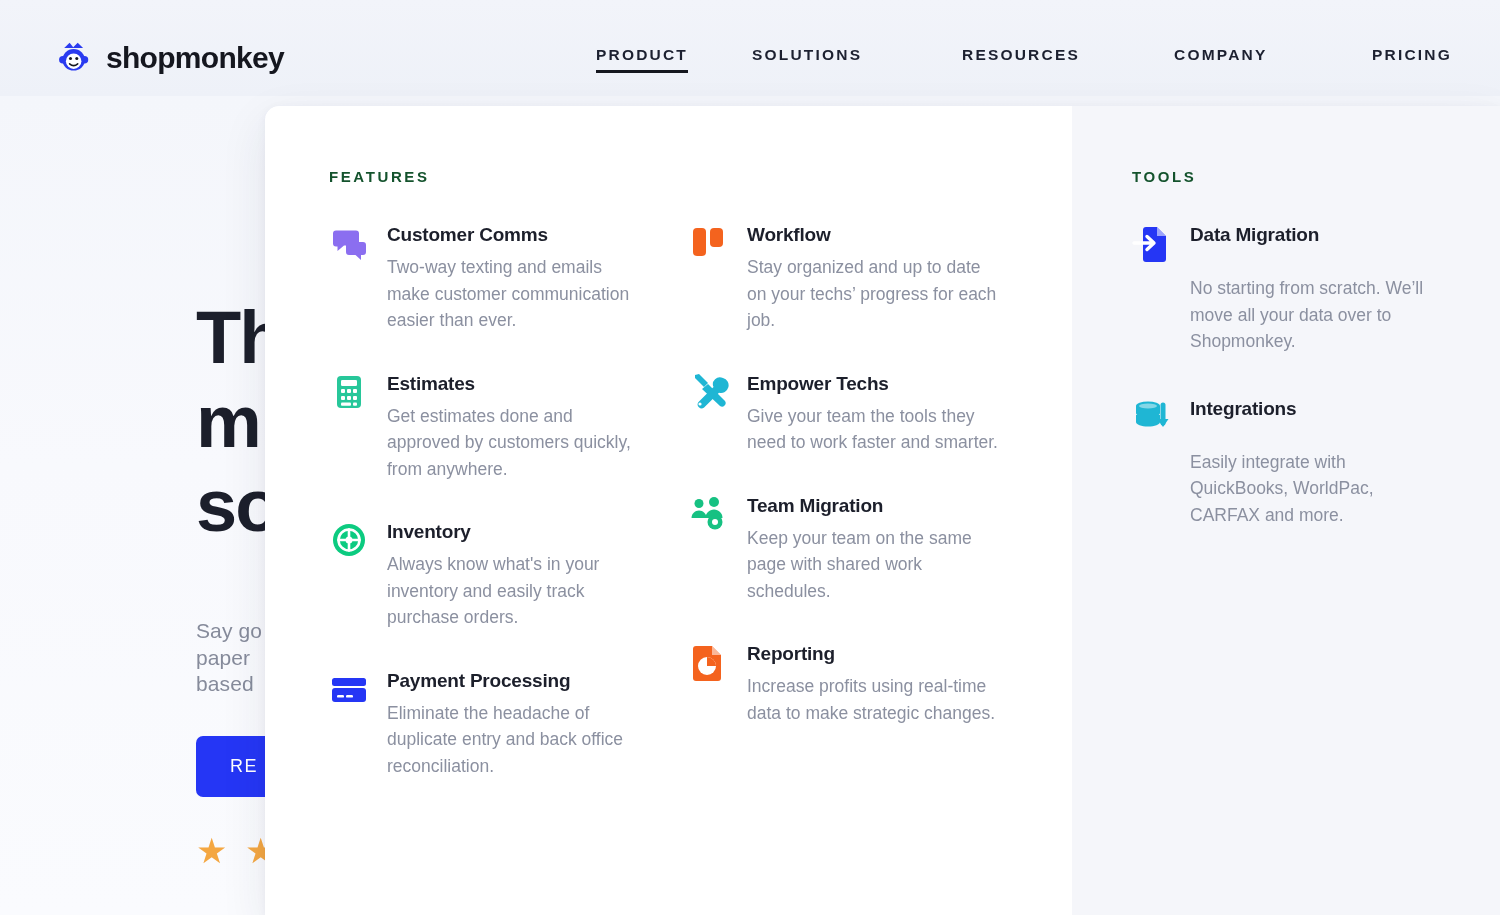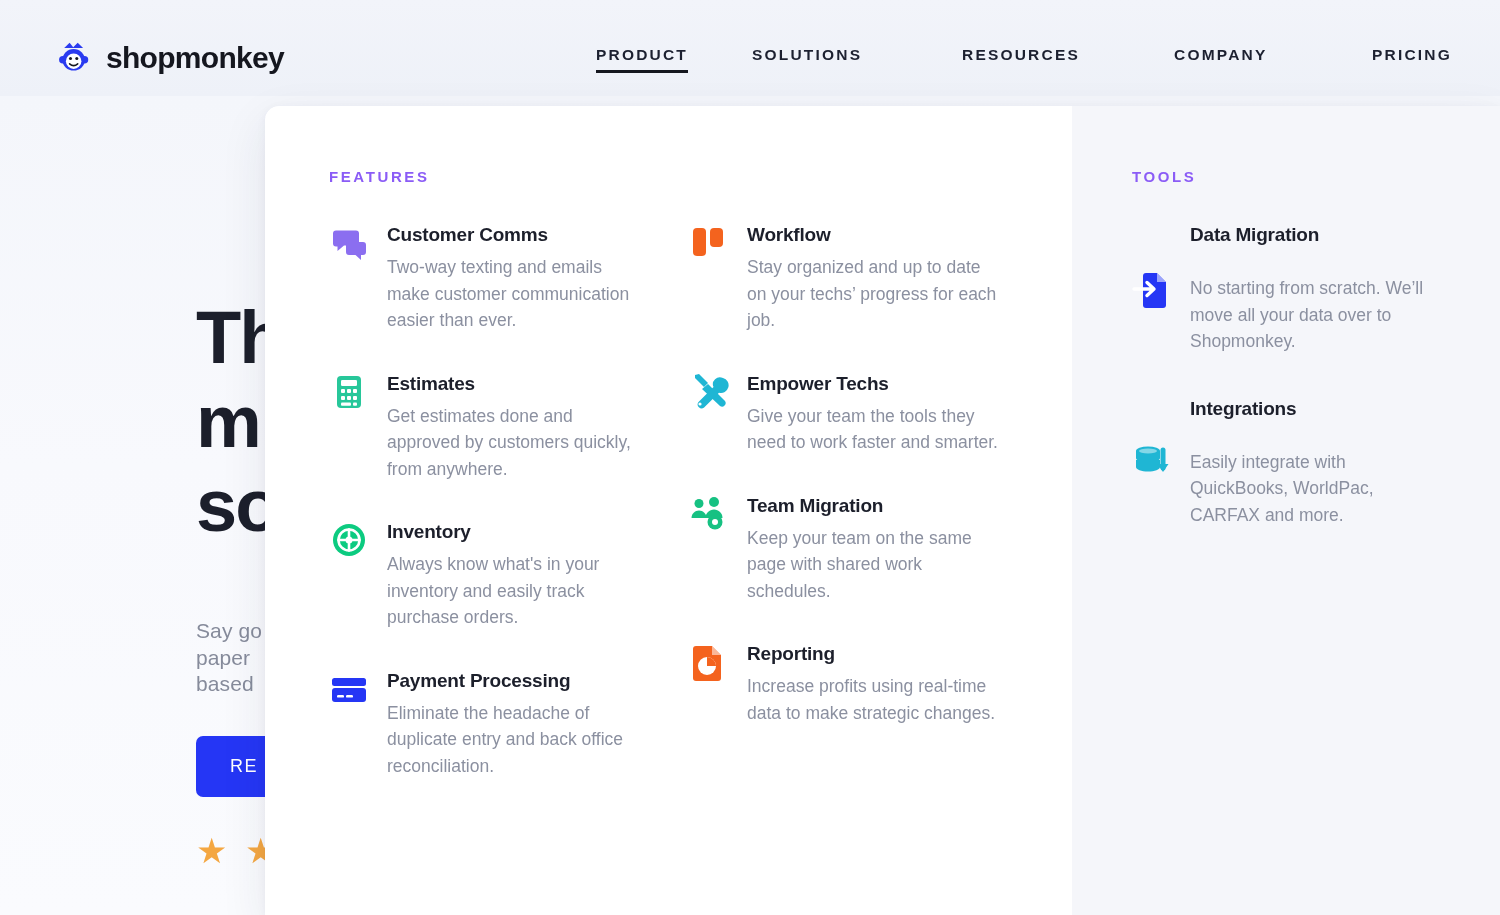--- a/index.html
+++ b/index.html
@@ -67,36 +67,36 @@
     display:flex;
   }
   .mega-left {
     width:807px; background:#ffffff; border-radius:14px 0 0 0;
     padding:62px 0 0 64px;
   }
   .mega-right {
     flex:1; background:#f5f6fa; padding:62px 0 4px 60px;
   }
   .col-title {
-    font-size:15px; font-weight:700; letter-spacing:2.6px; color:#8b5cf6; text-transform:uppercase;
+    font-size:15px; font-weight:700; letter-spacing:2.6px; color:#14532d; text-transform:uppercase;
   }
   .cols { display:flex; margin-top:36px; }
   .col { width:313px; }
   .col:first-child { width:360px; }
 
   .item { display:flex; gap:18px; margin-bottom:36px; cursor:pointer; }
   .item:last-child { margin-bottom:0; }
   .icon { width:40px; height:40px; flex:0 0 40px; margin-top:2px; }
   .icon svg { display:block; width:40px; height:40px; }
   .item-body { padding-top:2px; }
   .item-title { font-size:19px; font-weight:700; color:#1c1f2b; letter-spacing:-.2px; line-height:24px; }
   .item-desc { margin-top:7px; font-size:17.5px; line-height:26.5px; color:#8b90a0; max-width:253px; }
   .col.wide .item-desc { max-width:262px; }
   .mega-right .item-desc { max-width:252px;margin-top:28px; }
-  .mega-right .item { margin-bottom:40px;align-items:center; }
+  .mega-right .item { margin-bottom:40px; }
 </style>
 </head>
 <body>
 
 <div class="hero">
   <div class="hero-inner">
     <div class="hero-h1">Th
 m
 so</div>
     <div class="hero-p">Say go

